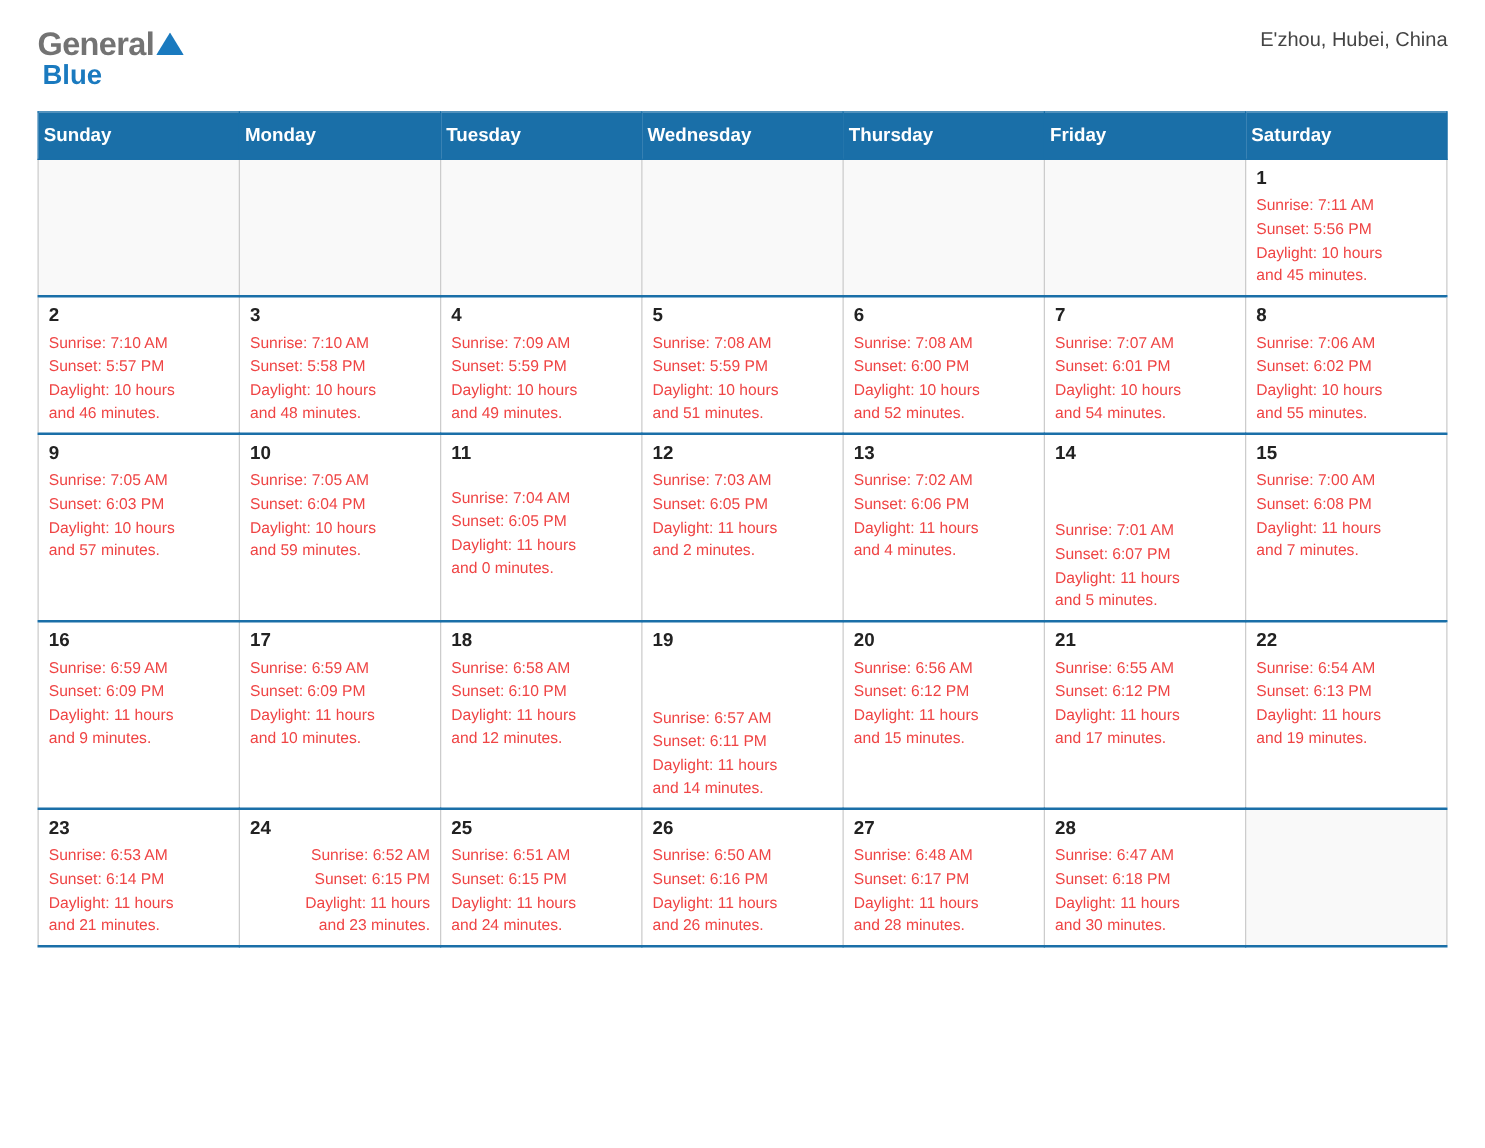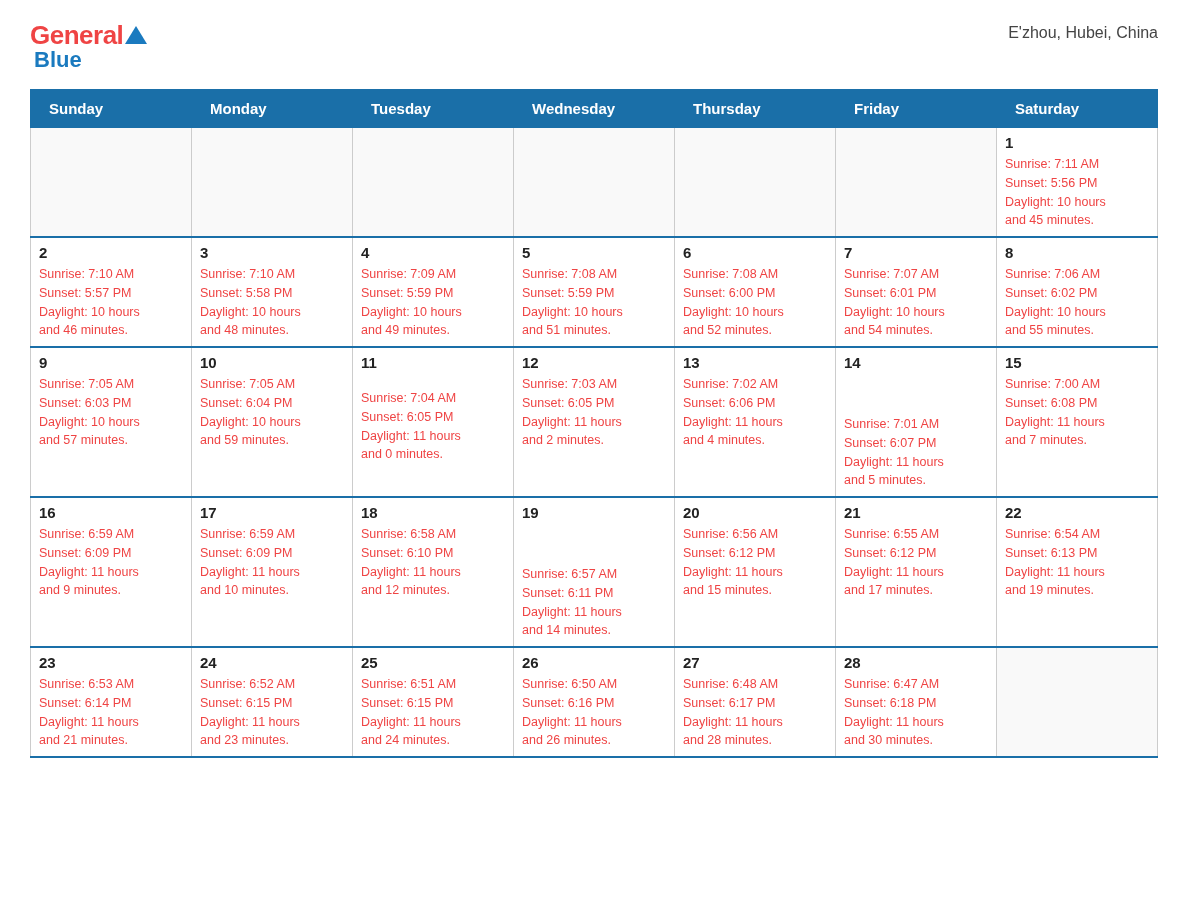--- a/index.html
+++ b/index.html
@@ -17,21 +17,21 @@
       margin-bottom: 16px;
     }
     .logo {
       display: flex;
       flex-direction: column;
       align-items: flex-start;
     }
     .logo-general {
       font-size: 26px;
       font-weight: bold;
-      color: #ef4444;
+      color: #737373;
       letter-spacing: -0.5px;
     }
     .logo-blue-text {
       font-size: 22px;
       font-weight: bold;
       color: #1a7abf;
       margin-top: -4px;
       margin-left: 4px;
     }
     .title-block {
@@ -50,21 +50,21 @@
     }
     .calendar {
       width: 100%;
       border-collapse: collapse;
     }
     .calendar thead tr th {
       background-color: #1a6fa8;
       color: #fff;
       font-size: 15px;
       font-weight: bold;
-      padding: 10px 18px;
+      padding: 10px 4px;
       text-align: left;
       border: 1px solid #1a6fa8;
     }
     .calendar tbody tr td {
       vertical-align: top;
       border: 1px solid #ccc;
       padding: 6px 8px;
       width: calc(100% / 7);
       min-height: 100px;
       font-size: 13px;
@@ -290,21 +290,21 @@
       <tr>
         <td>
           <div class="day-number">23</div>
           <div class="day-info" style="white-space: pre-line;">Sunrise: 6:53 AM
 Sunset: 6:14 PM
 Daylight: 11 hours
 and 21 minutes.</div>
         </td>
         <td>
           <div class="day-number">24</div>
-          <div class="day-info" style="white-space: pre-line;">Sunrise: 6:52 AM
+          <div class="day-info" style="white-space: pre-line; text-align: right;">Sunrise: 6:52 AM
 Sunset: 6:15 PM
 Daylight: 11 hours
 and 23 minutes.</div>
         </td>
         <td>
           <div class="day-number">25</div>
           <div class="day-info" style="white-space: pre-line;">Sunrise: 6:51 AM
 Sunset: 6:15 PM
 Daylight: 11 hours
 and 24 minutes.</div>

